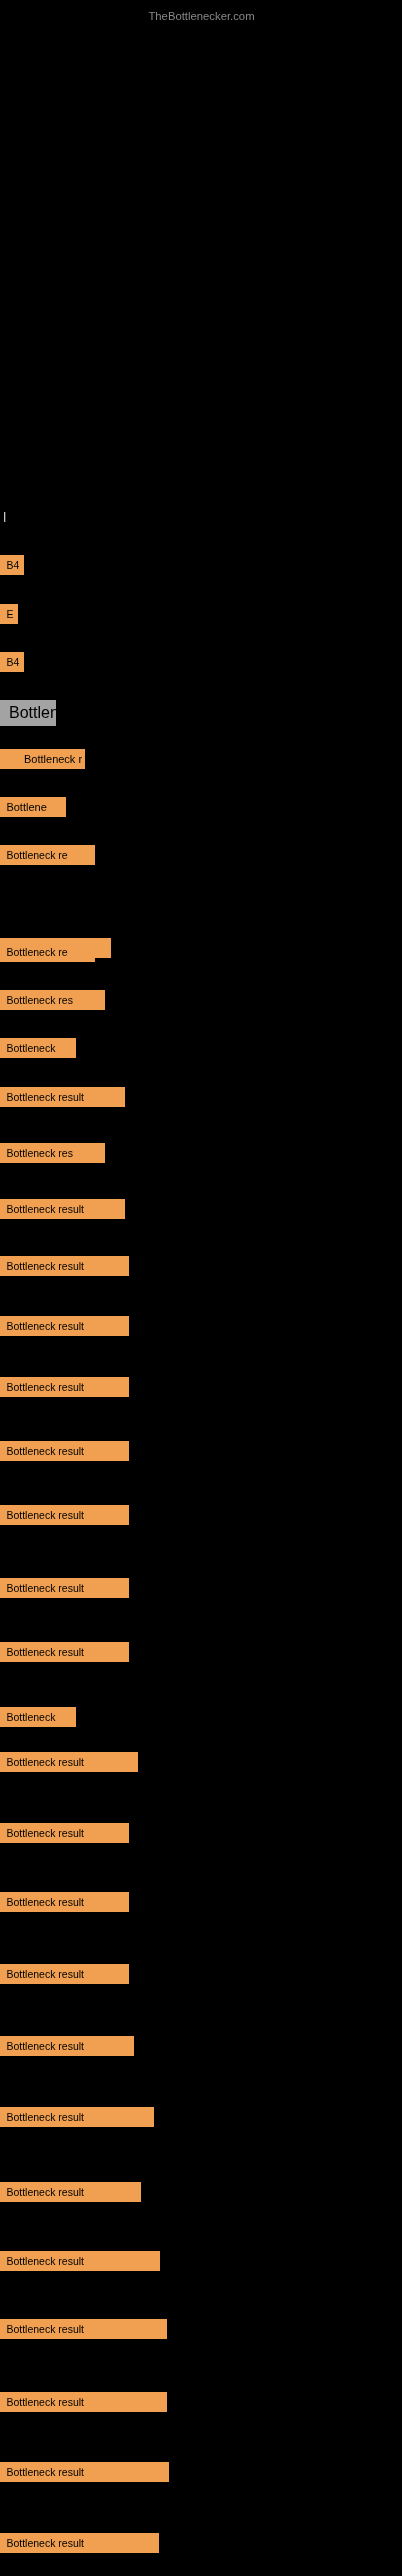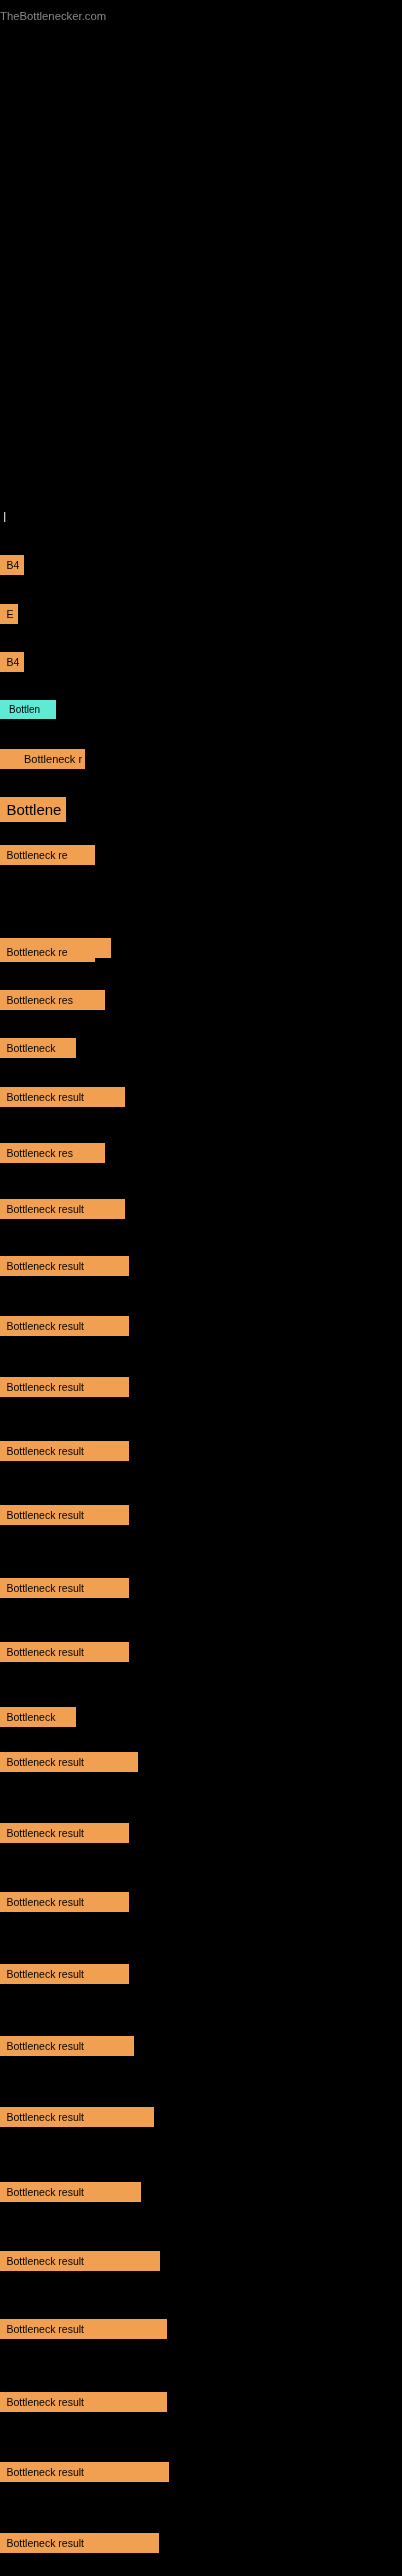--- a/index.html
+++ b/index.html
@@ -11,41 +11,42 @@
     body {
       background-color: #000000;
       width: 403px;
       min-height: 2576px;
       font-family: Arial, sans-serif;
       position: relative;
       overflow-x: hidden;
     }
 
     .site-title {
+      text-align: center;
       color: #888888;
       font-size: 11.3px;
       padding: 6.4px 0;
       position: absolute;
       top: 3.2px;
       width: 100%;
     }
   </style>
 </head>
 <body>
 
 <div class="site-title">TheBottlenecker.com</div>
 
 <div id="items-container">
     <div style="position: absolute; top: 507px; left: 0px; color: rgb(255, 255, 255); font-size: 11.3px; padding: 3.2px;">|</div>
     <div style="position: absolute; top: 555px; left: 0px; background-color: rgb(240, 160, 80); color: rgb(0, 0, 0); font-size: 10.5px; font-weight: 500; padding: 4px 6.4px; white-space: nowrap; overflow: hidden; min-width: 24px; max-width: 24px;">B4</div>
     <div style="position: absolute; top: 604px; left: 0px; background-color: rgb(240, 160, 80); color: rgb(0, 0, 0); font-size: 10.5px; font-weight: 500; padding: 4px 6.4px; white-space: nowrap; overflow: hidden; min-width: 17.7px; max-width: 17.7px;">E</div>
     <div style="position: absolute; top: 652px; left: 0px; background-color: rgb(240, 160, 80); color: rgb(0, 0, 0); font-size: 10.5px; font-weight: 500; padding: 4px 6.4px; white-space: nowrap; overflow: hidden; min-width: 24px; max-width: 24px;">B4</div>
-    <div style="position: absolute; top: 700px; left: 0px; background-color: #5eead4; color: rgb(0, 0, 0); font-size: 10px; font-weight: 500; padding: 4px 9px; white-space: nowrap; overflow: hidden; min-width: 56px; max-width: 56px;">Bottlen</div>
+    <div style="position: absolute; top: 700px; left: 0px; background-color: #a3a3a3; color: rgb(0, 0, 0); font-size: 16px; font-weight: 500; padding: 4px 9px; white-space: nowrap; overflow: hidden; min-width: 56px; max-width: 56px;">Bottlen</div>
     <div style="position: absolute; top: 749px; left: 0px; background-color: rgb(240, 160, 80); color: rgb(0, 0, 0); font-size: 11px; font-weight: 500; padding: 4px 24px; white-space: nowrap; overflow: hidden; min-width: 85px; max-width: 85px;">Bottleneck r</div>
-    <div style="position: absolute; top: 797px; left: 0px; background-color: rgb(240, 160, 80); color: rgb(0, 0, 0); font-size: 15px; font-weight: 500; padding: 4px 6.4px; white-space: nowrap; overflow: hidden; min-width: 66px; max-width: 66px;">Bottlene</div>
+    <div style="position: absolute; top: 797px; left: 0px; background-color: rgb(240, 160, 80); color: rgb(0, 0, 0); font-size: 11px; font-weight: 500; padding: 4px 6.4px; white-space: nowrap; overflow: hidden; min-width: 66px; max-width: 66px;">Bottlene</div>
     <div style="position: absolute; top: 845px; left: 0px; background-color: rgb(240, 160, 80); color: rgb(0, 0, 0); font-size: 10.5px; font-weight: 500; padding: 4px 6.4px; white-space: nowrap; overflow: hidden; min-width: 95px; max-width: 95px;">Bottleneck re</div>
     <div style="position: absolute; top: 894px; left: 0px; background-color: rgb(240, 160, 80); color: rgb(0, 0, 0); font-size: 10.5px; font-weight: 500; padding: 4px 6.4px; white-space: nowrap; overflow: hidden; min-width: 111px; max-width: 111px; margin-top: 44px;">Bottleneck resu</div>
     <div style="position: absolute; top: 942px; left: 0px; background-color: rgb(240, 160, 80); color: rgb(0, 0, 0); font-size: 10.5px; font-weight: 500; padding: 4px 6.4px; white-space: nowrap; overflow: hidden; min-width: 95px; max-width: 95px;">Bottleneck re</div>
     <div style="position: absolute; top: 990px; left: 0px; background-color: rgb(240, 160, 80); color: rgb(0, 0, 0); font-size: 10.5px; font-weight: 500; padding: 4px 6.4px; white-space: nowrap; overflow: hidden; min-width: 105px; max-width: 105px;">Bottleneck res</div>
     <div style="position: absolute; top: 1038px; left: 0px; background-color: rgb(240, 160, 80); color: rgb(0, 0, 0); font-size: 10.5px; font-weight: 500; padding: 4px 6.4px; white-space: nowrap; overflow: hidden; min-width: 76px; max-width: 76px;">Bottleneck</div>
     <div style="position: absolute; top: 1087px; left: 0px; background-color: rgb(240, 160, 80); color: rgb(0, 0, 0); font-size: 10.5px; font-weight: 500; padding: 4px 6.4px; white-space: nowrap; overflow: hidden; min-width: 125px; max-width: 125px;">Bottleneck result</div>
     <div style="position: absolute; top: 1143px; left: 0px; background-color: rgb(240, 160, 80); color: rgb(0, 0, 0); font-size: 10.5px; font-weight: 500; padding: 4px 6.4px; white-space: nowrap; overflow: hidden; min-width: 105px; max-width: 105px;">Bottleneck res</div>
     <div style="position: absolute; top: 1199px; left: 0px; background-color: rgb(240, 160, 80); color: rgb(0, 0, 0); font-size: 10.5px; font-weight: 500; padding: 4px 6.4px; white-space: nowrap; overflow: hidden; min-width: 125px; max-width: 125px;">Bottleneck result</div>
     <div style="position: absolute; top: 1256px; left: 0px; background-color: rgb(240, 160, 80); color: rgb(0, 0, 0); font-size: 10.5px; font-weight: 500; padding: 4px 6.4px; white-space: nowrap; overflow: hidden; min-width: 129px; max-width: 129px;">Bottleneck result</div>
     <div style="position: absolute; top: 1316px; left: 0px; background-color: rgb(240, 160, 80); color: rgb(0, 0, 0); font-size: 10.5px; font-weight: 500; padding: 4px 6.4px; white-space: nowrap; overflow: hidden; min-width: 129px; max-width: 129px;">Bottleneck result</div>

